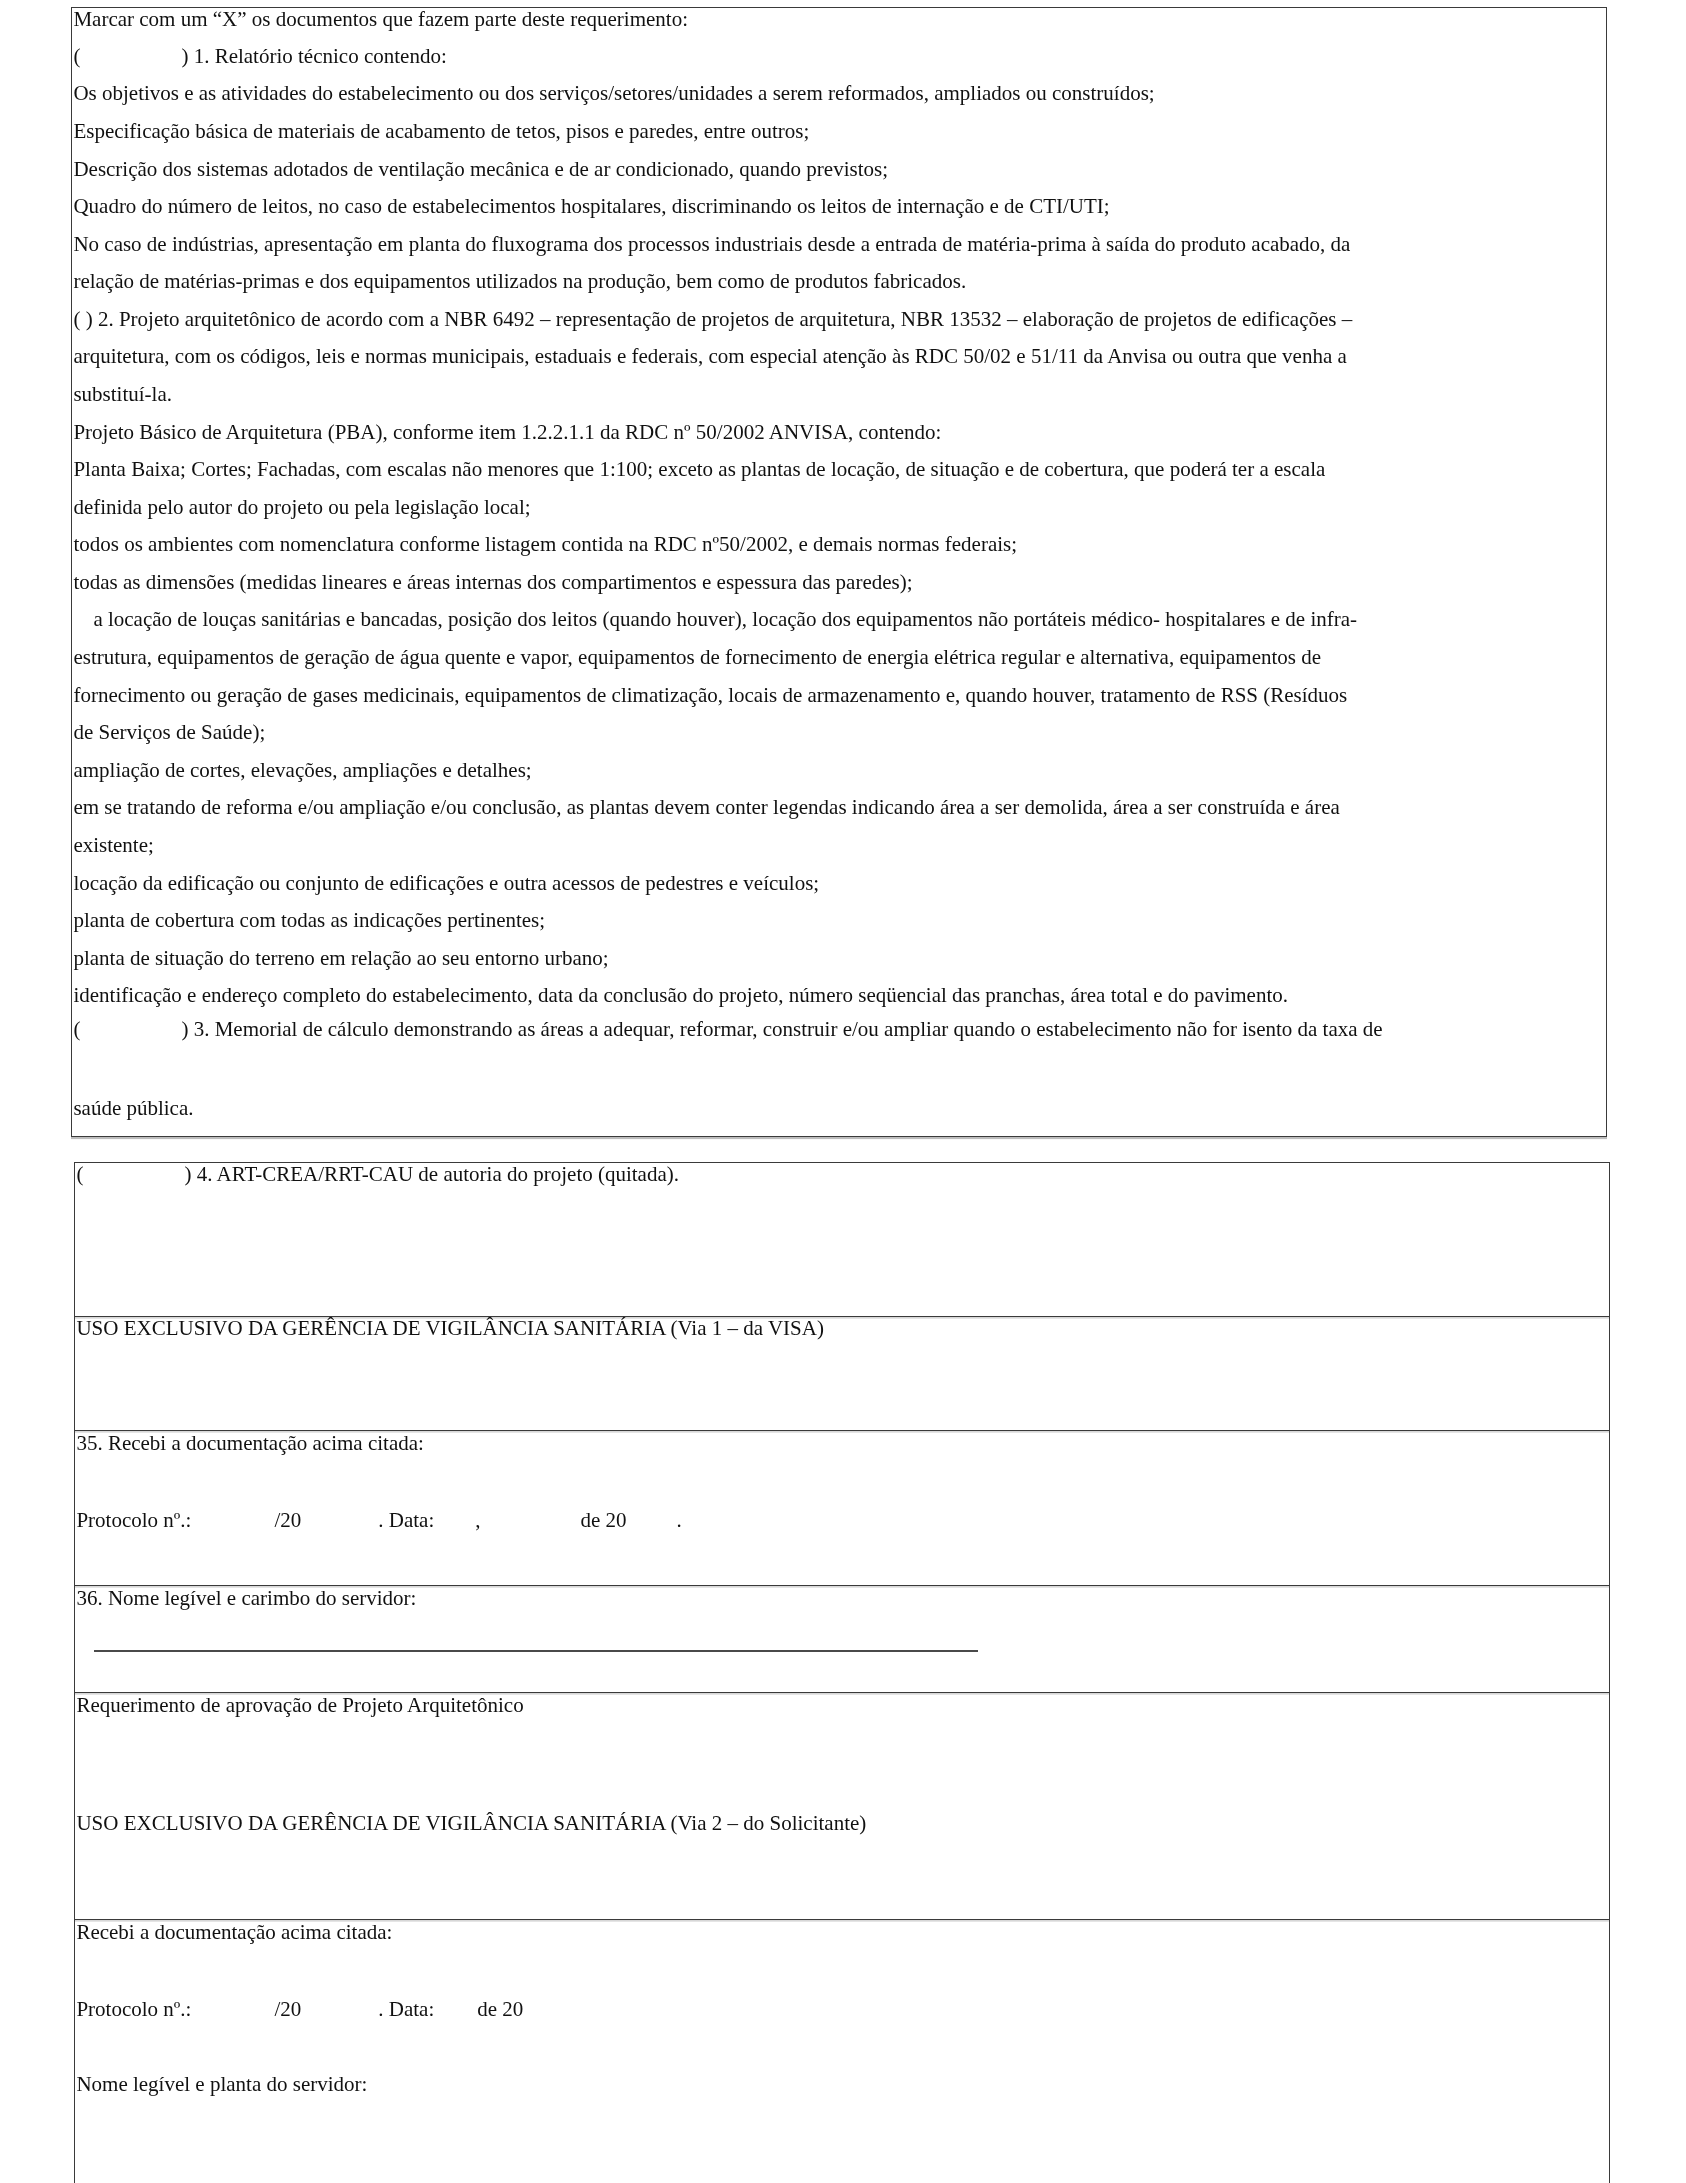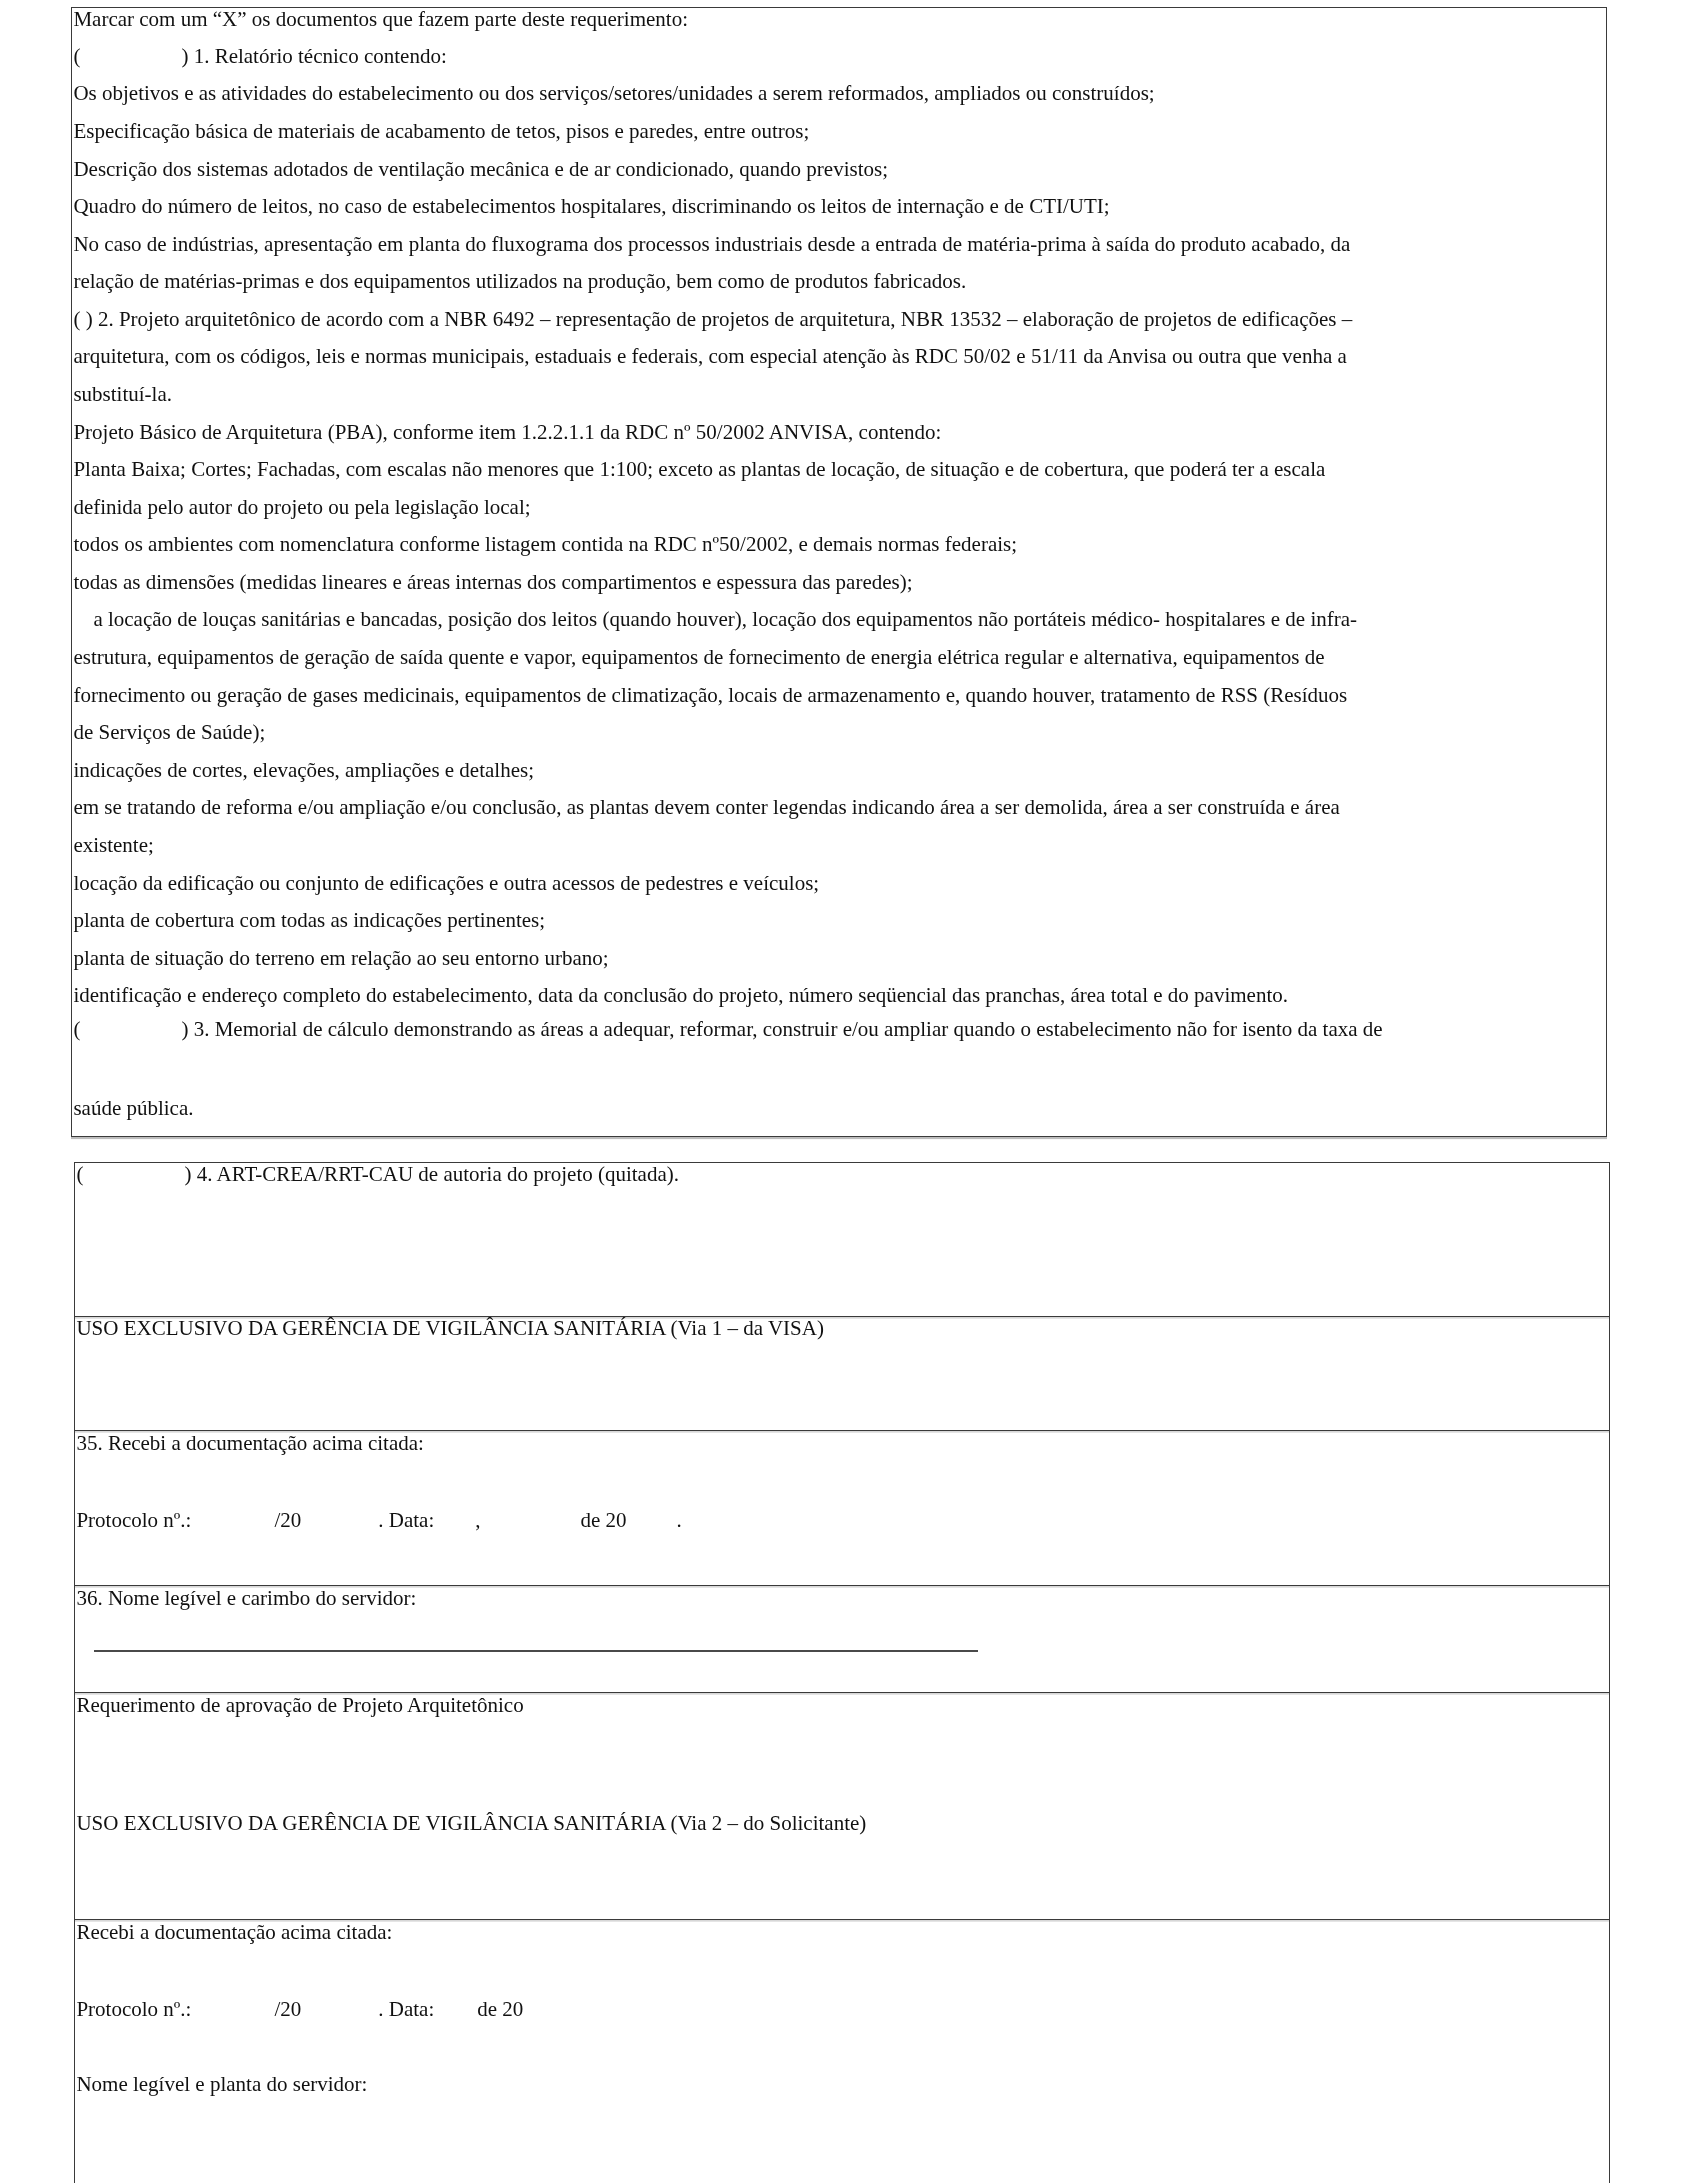--- a/index.html
+++ b/index.html
@@ -51,24 +51,24 @@
   <div id="item2-lines">
       <div class="line" style="top: 297px;">( ) 2. Projeto arquitetônico de acordo com a NBR 6492 – representação de projetos de arquitetura, NBR 13532 – elaboração de projetos de edificações –</div>
       <div class="line" style="top: 334px;">arquitetura, com os códigos, leis e normas municipais, estaduais e federais, com especial atenção às RDC 50/02 e 51/11 da Anvisa ou outra que venha a</div>
       <div class="line" style="top: 372px;">substituí-la.</div>
       <div class="line" style="top: 410px;">Projeto Básico de Arquitetura (PBA), conforme item 1.2.2.1.1 da RDC nº 50/2002 ANVISA, contendo:</div>
       <div class="line" style="top: 447px;">Planta Baixa; Cortes; Fachadas, com escalas não menores que 1:100; exceto as plantas de locação, de situação e de cobertura, que poderá ter a escala</div>
       <div class="line" style="top: 485px;">definida pelo autor do projeto ou pela legislação local;</div>
       <div class="line" style="top: 522px;">todos os ambientes com nomenclatura conforme listagem contida na RDC nº50/2002, e demais normas federais;</div>
       <div class="line" style="top: 560px;">todas as dimensões (medidas lineares e áreas internas dos compartimentos e espessura das paredes);</div>
       <div class="line" style="top: 597px; padding-left: 20px;">a locação de louças sanitárias e bancadas, posição dos leitos (quando houver), locação dos equipamentos não portáteis médico- hospitalares e de infra-</div>
-      <div class="line" style="top: 635px;">estrutura, equipamentos de geração de saída quente e vapor, equipamentos de fornecimento de energia elétrica regular e alternativa, equipamentos de</div>
+      <div class="line" style="top: 635px;">estrutura, equipamentos de geração de água quente e vapor, equipamentos de fornecimento de energia elétrica regular e alternativa, equipamentos de</div>
       <div class="line" style="top: 673px;">fornecimento ou geração de gases medicinais, equipamentos de climatização, locais de armazenamento e, quando houver, tratamento de RSS (Resíduos</div>
       <div class="line" style="top: 710px;">de Serviços de Saúde);</div>
-      <div class="line" style="top: 748px;">indicações de cortes, elevações, ampliações e detalhes;</div>
+      <div class="line" style="top: 748px;">ampliação de cortes, elevações, ampliações e detalhes;</div>
       <div class="line" style="top: 785px;">em se tratando de reforma e/ou ampliação e/ou conclusão, as plantas devem conter legendas indicando área a ser demolida, área a ser construída e área</div>
       <div class="line" style="top: 823px;">existente;</div>
       <div class="line" style="top: 861px;">locação da edificação ou conjunto de edificações e outra acessos de pedestres e veículos;</div>
       <div class="line" style="top: 898px;">planta de cobertura com todas as indicações pertinentes;</div>
       <div class="line" style="top: 936px;">planta de situação do terreno em relação ao seu entorno urbano;</div>
       <div class="line" style="top: 973px;">identificação e endereço completo do estabelecimento, data da conclusão do projeto, número seqüencial das pranchas, área total e do pavimento.</div>
     </div>
 
   <div class="line" style="top:1007px;">
     <span><span>(</span><span class="cb-gap"></span></span><span>) 3. Memorial de cálculo demonstrando as áreas a adequar, reformar, construir e/ou ampliar quando o estabelecimento não for isento da taxa de</span>

